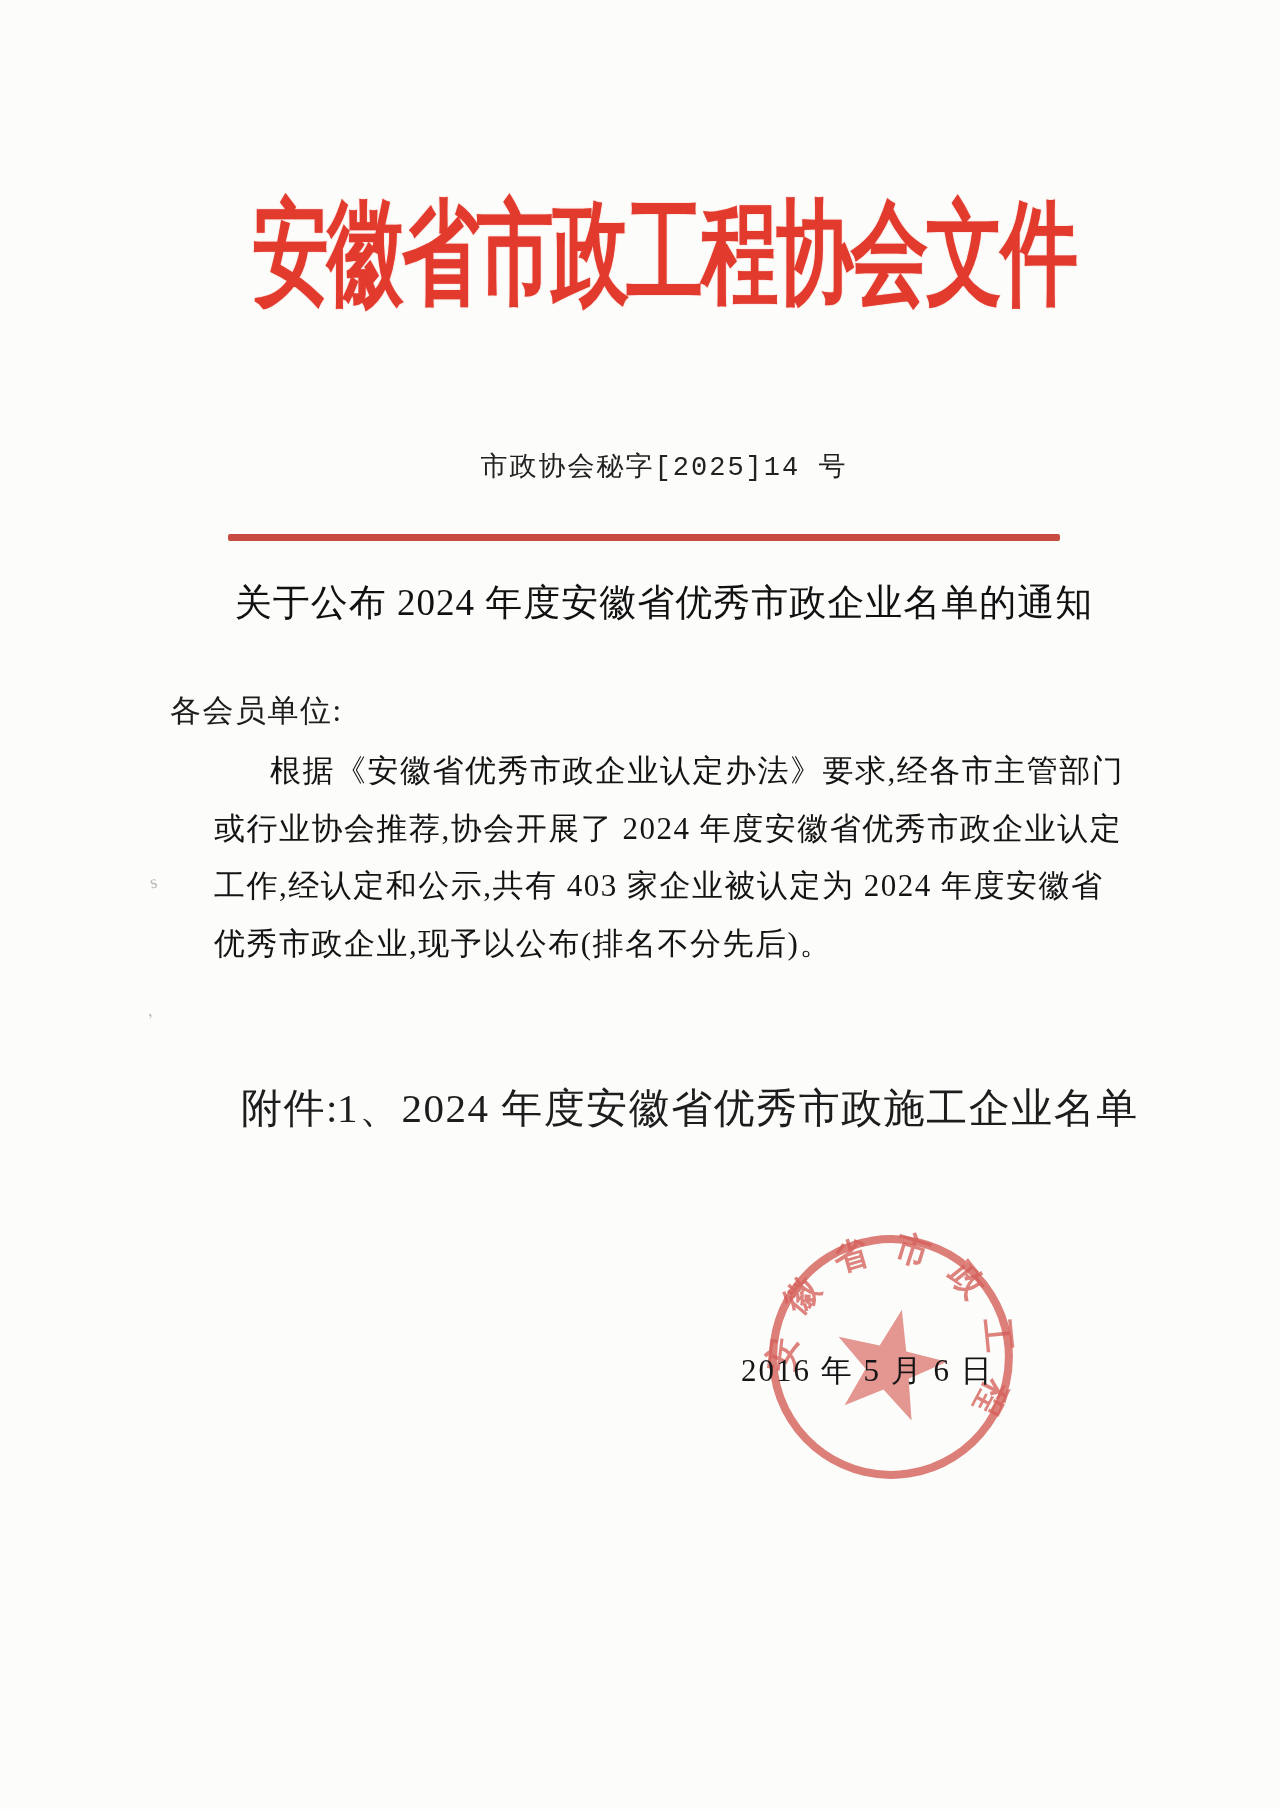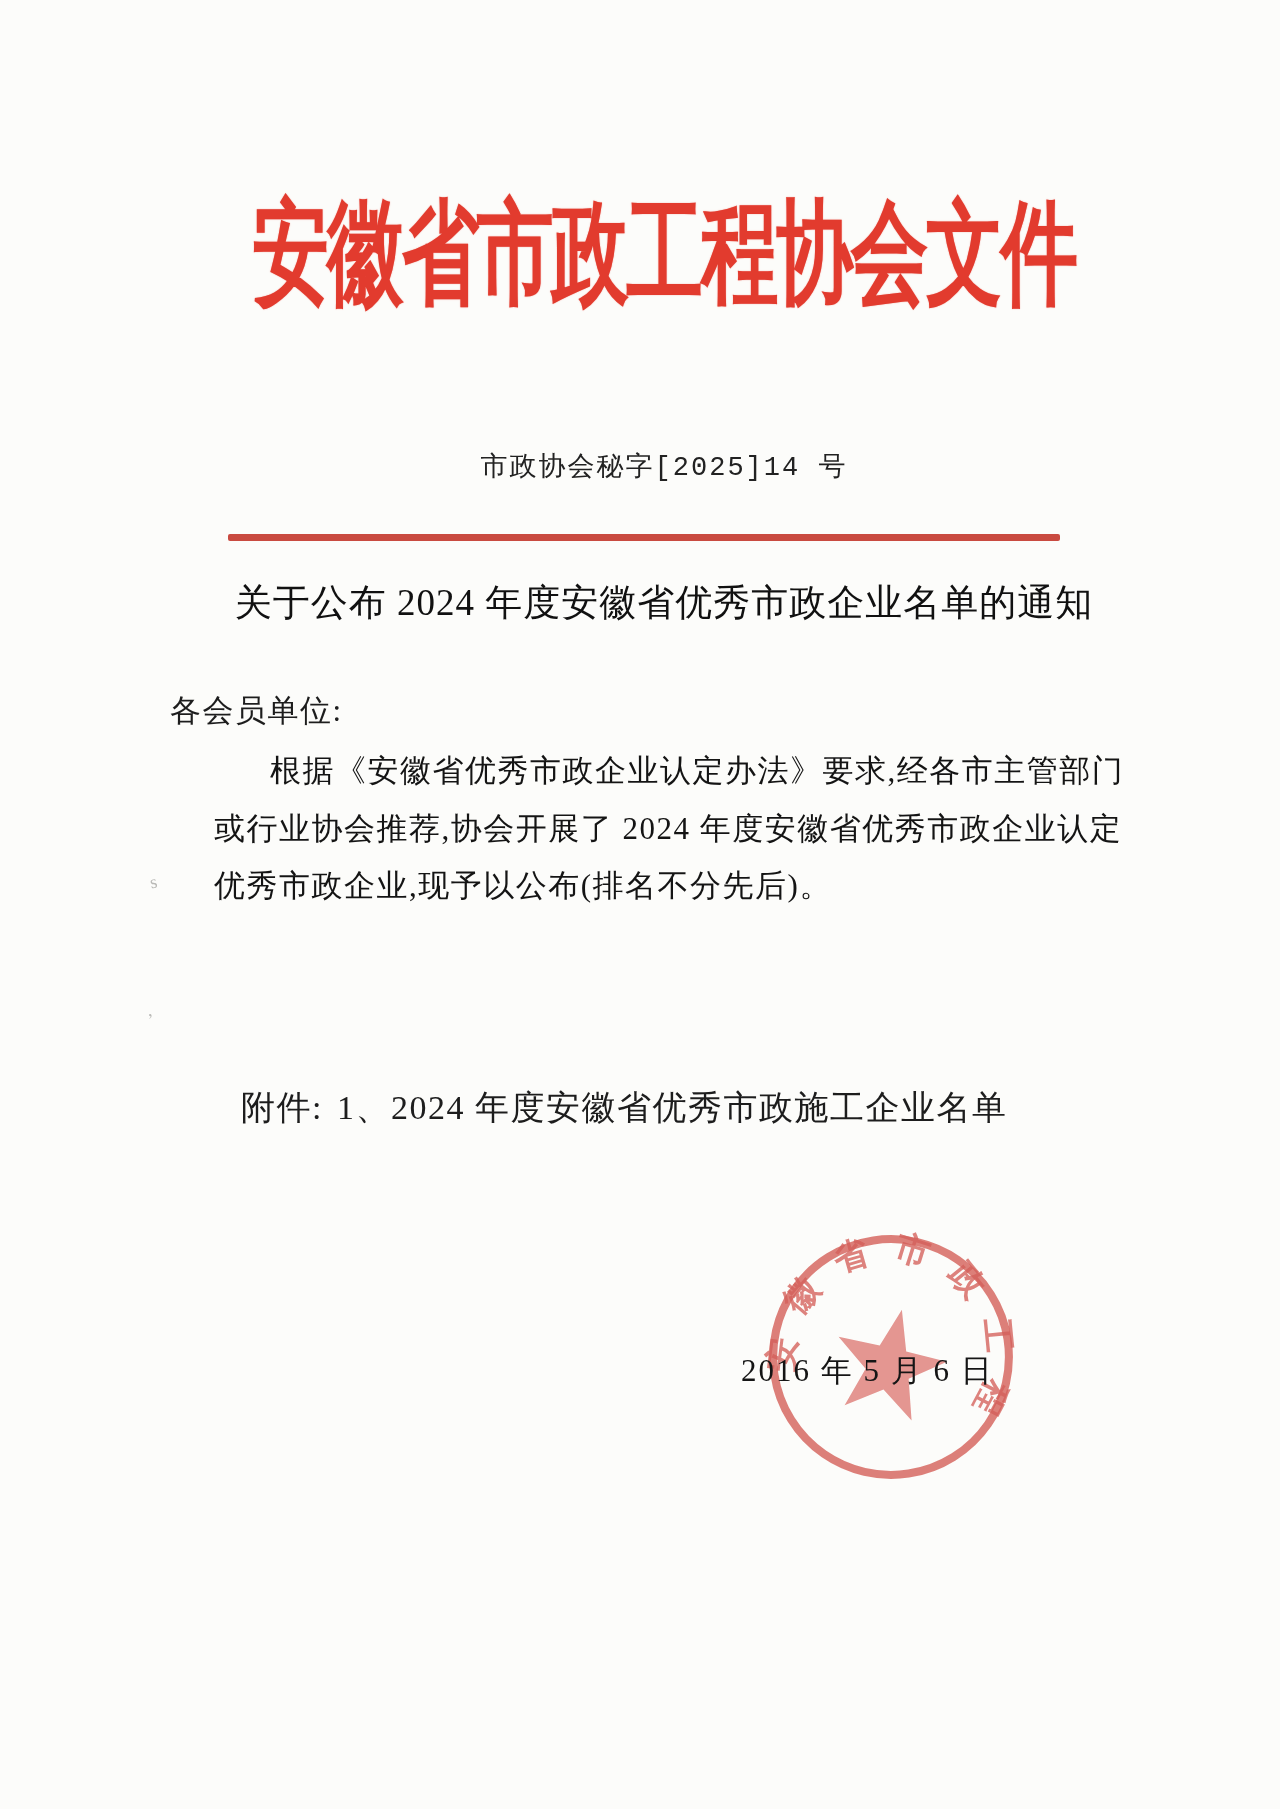--- a/index.html
+++ b/index.html
@@ -63,21 +63,21 @@
     font-size:31px;
     letter-spacing:1.5px;
     line-height:57.5px;
     color:#141414;
     margin-left:44px;
   }
   .body-line{height:57.5px;white-space:nowrap;}
   .body-line.indent{text-indent:56px;}
   .attachment-block{
     position:absolute;top:1078px;left:241px;
-    font-size:34px;
+    font-size:41px;
     letter-spacing:1.5px;
     line-height:60px;
     white-space:nowrap;
   }
   .attachment-row{display:flex;}
   .attachment-label{width:96px;}
   .attachment-label.empty{visibility:hidden;}
   
   .seal{
     position:absolute;top:1226px;left:760px;
@@ -113,20 +113,21 @@
 
   <div class="red-divider"></div>
 
   <div class="notice-title">关于公布 2024 年度安徽省优秀市政企业名单的通知</div>
 
   <div class="salutation">各会员单位:</div>
 
   <div class="body-block">
     <div class="body-line indent">根据《安徽省优秀市政企业认定办法》要求,经各市主管部门</div>
     <div class="body-line">或行业协会推荐,协会开展了 2024 年度安徽省优秀市政企业认定</div>
+    <div class="body-line">工作,经认定和公示,共有 403 家企业被认定为 2024 年度安徽省</div>
     <div class="body-line">优秀市政企业,现予以公布(排名不分先后)。</div>
   </div>
 
   <div class="attachment-block">
     <div class="attachment-row">
       <span class="attachment-label">附件:</span>
       <span>1、2024 年度安徽省优秀市政施工企业名单</span>
     </div>
   </div>
 

